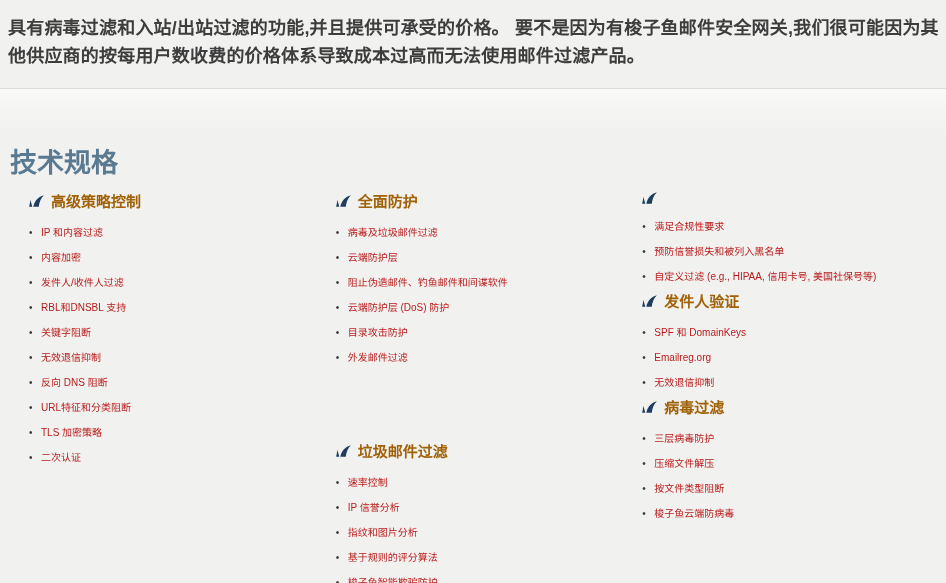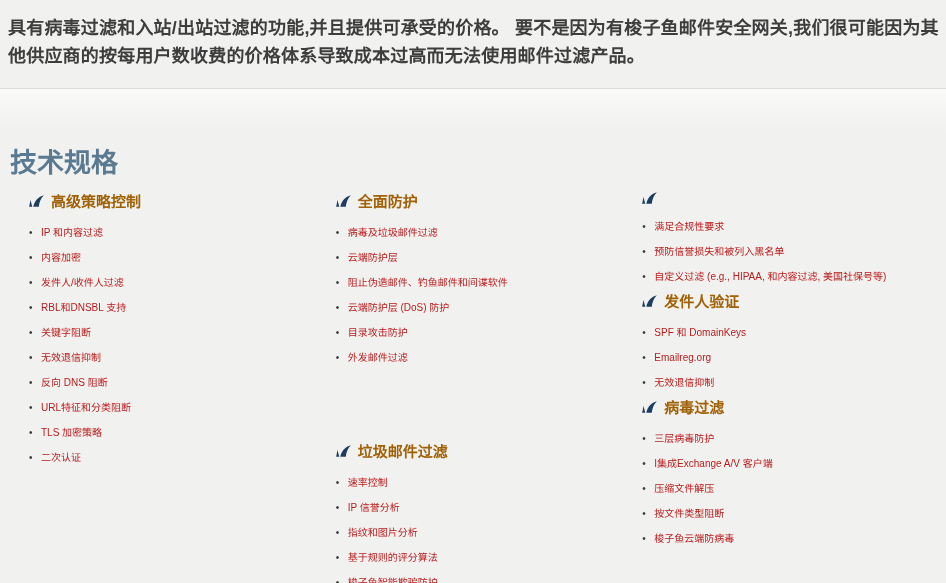--- a/index.html
+++ b/index.html
@@ -146,21 +146,21 @@
         <section class="spec-section">
           <h3>
             <svg width="17" height="13" viewBox="0 0 18 13" aria-hidden="true">
               <path fill="#1d3e60" d="M1.2 12 C1.9 9.2 2.3 7 2.5 4.6 C3.2 6.9 3.9 9.4 4.5 12 Z"></path>
               <path fill="#1d3e60" d="M5.6 12 C7.2 5.6 10.8 1.6 16.8 0 C13.4 3.6 12 7.4 11.4 12 Z"></path>
             </svg>
           </h3>
           <ul>
             <li>满足合规性要求</li>
             <li>预防信誉损失和被列入黑名单</li>
-            <li>自定义过滤 (e.g., HIPAA, 和内容过滤, 美国社保号等)</li>
+            <li>自定义过滤 (e.g., HIPAA, 信用卡号, 美国社保号等)</li>
           </ul>
         </section>
         <section class="spec-section">
           <h3>
             <svg width="17" height="13" viewBox="0 0 18 13" aria-hidden="true">
               <path fill="#1d3e60" d="M1.2 12 C1.9 9.2 2.3 7 2.5 4.6 C3.2 6.9 3.9 9.4 4.5 12 Z"></path>
               <path fill="#1d3e60" d="M5.6 12 C7.2 5.6 10.8 1.6 16.8 0 C13.4 3.6 12 7.4 11.4 12 Z"></path>
             </svg>
             <span>发件人验证</span>
           </h3>
@@ -173,21 +173,20 @@
         <section class="spec-section">
           <h3>
             <svg width="17" height="13" viewBox="0 0 18 13" aria-hidden="true">
               <path fill="#1d3e60" d="M1.2 12 C1.9 9.2 2.3 7 2.5 4.6 C3.2 6.9 3.9 9.4 4.5 12 Z"></path>
               <path fill="#1d3e60" d="M5.6 12 C7.2 5.6 10.8 1.6 16.8 0 C13.4 3.6 12 7.4 11.4 12 Z"></path>
             </svg>
             <span>病毒过滤</span>
           </h3>
           <ul>
             <li>三层病毒防护</li>
-            <li>I集成Exchange A/V 客户端</li>
             <li>压缩文件解压</li>
             <li>按文件类型阻断</li>
             <li>梭子鱼云端防病毒</li>
           </ul>
         </section>
       </div>
     </div>
 </main>
 
 </body></html>

